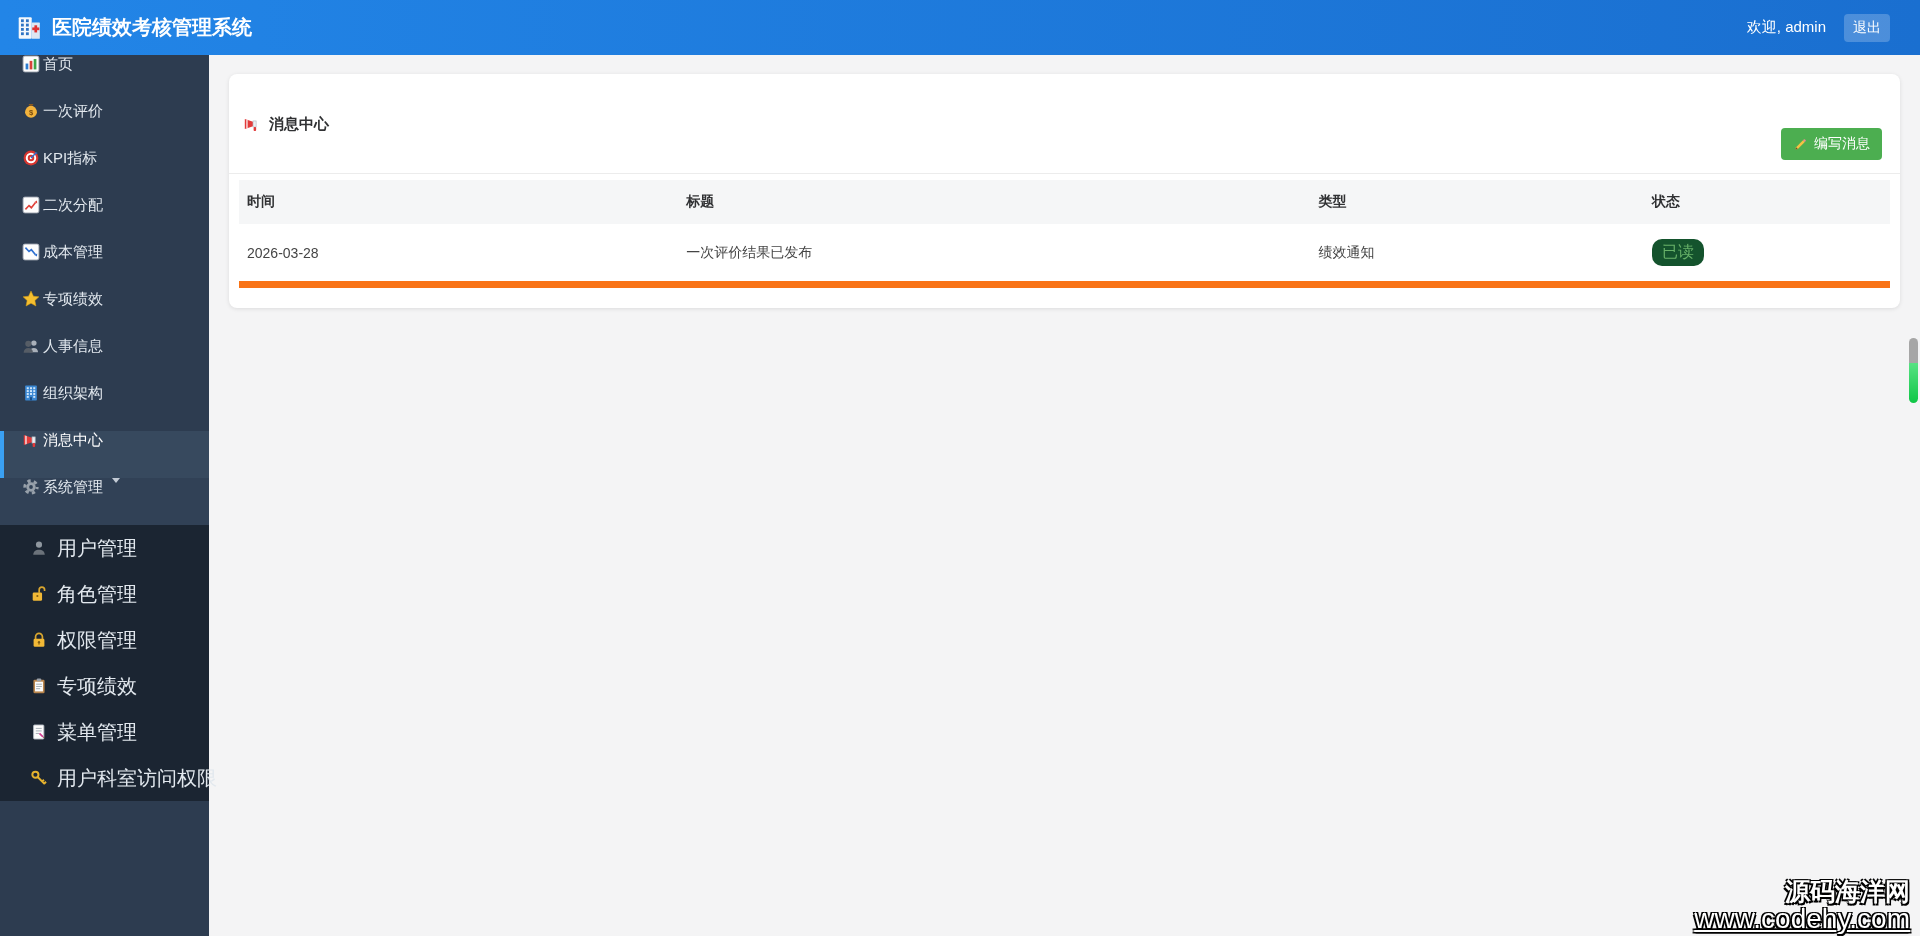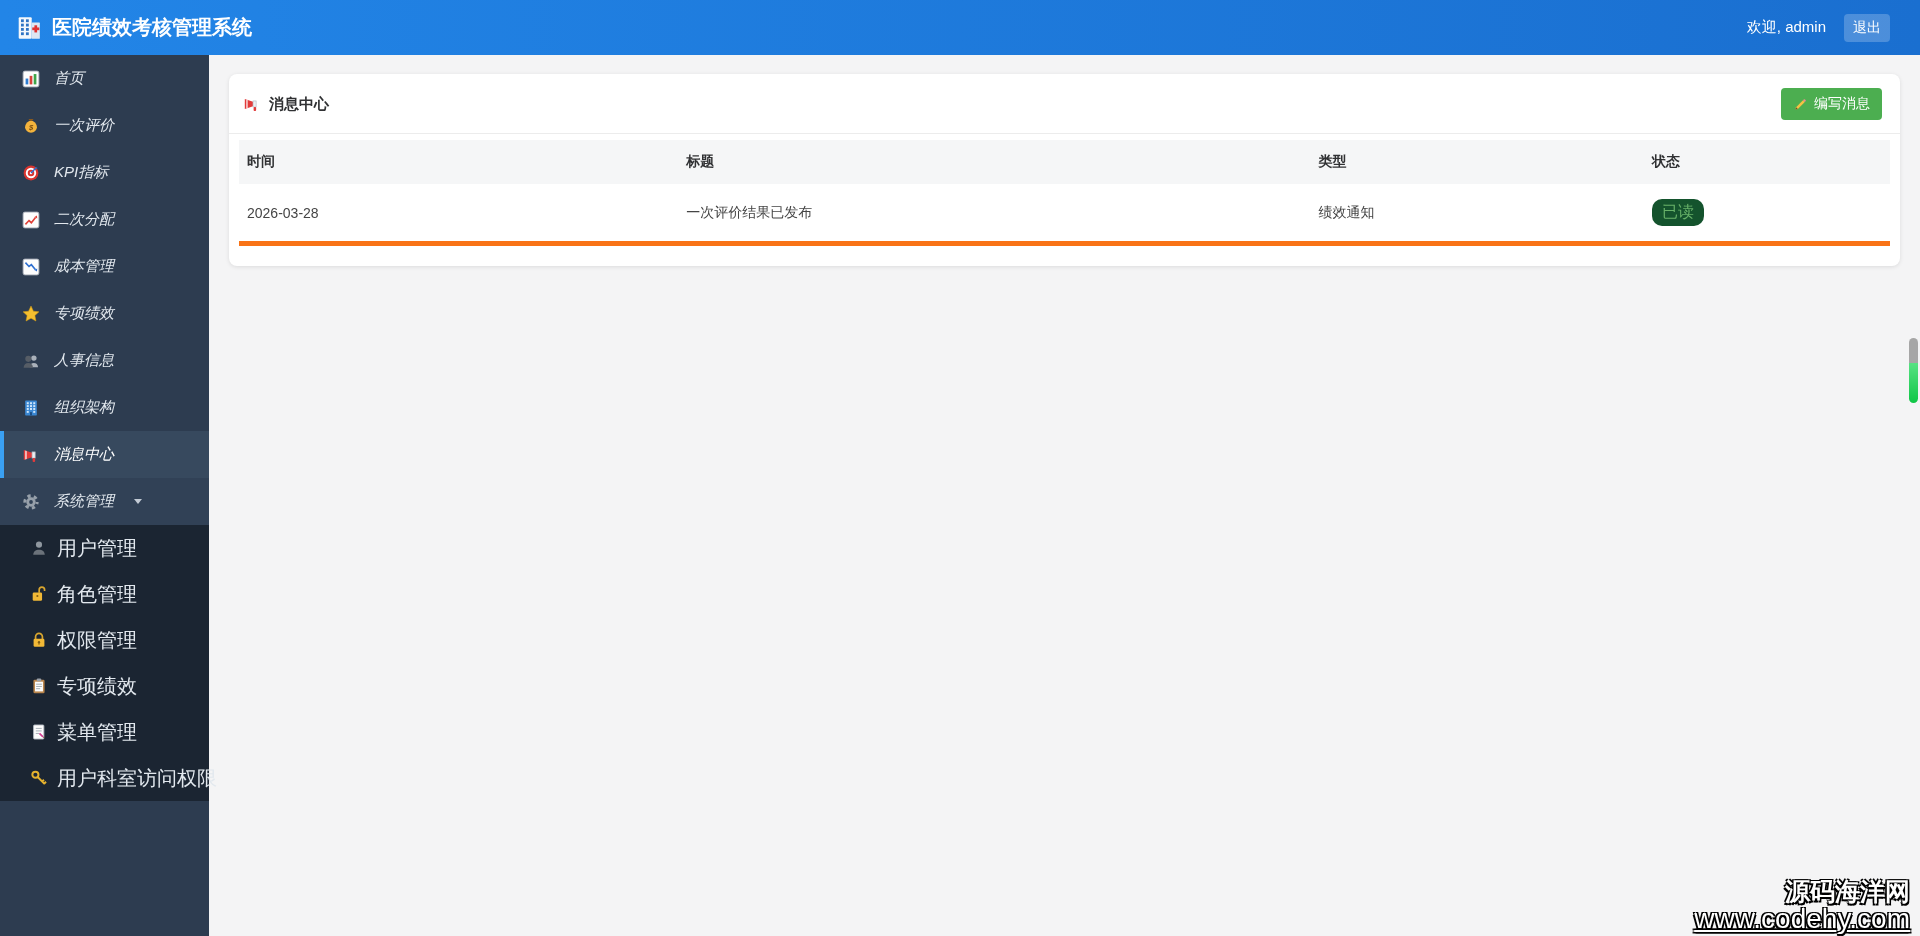--- a/index.html
+++ b/index.html
@@ -25,22 +25,22 @@
     font-size:14px; padding:5px 9px; border-radius:4px; cursor:pointer;
     font-family:inherit;
   }
 
   
   .layout { display:flex; height:881px; }
 
   
   .sidebar { width:209px; flex-shrink:0; background:#2d3c50; color:#e2e8ee; }
   .nav-item {
-    height:47px; display:flex; align-items:center; gap:14px;
-    padding-left:22px; font-size:15px; cursor:pointer; white-space:nowrap;font-style:italic;
+    height:47px; display:flex; gap:3px;
+    padding-left:22px; font-size:15px; cursor:pointer; white-space:nowrap;
   }
   .nav-item.active { background:#37495e; border-left:4px solid #3aa0f2; padding-left:18px; color:#fff; }
   .nav-item.parent { background:#314156; }
   .submenu { background:#1b2532; }
   .sub-item {
     height:46px; display:flex; align-items:center; gap:9px;
     padding-left:30px; font-size:20px; cursor:pointer; white-space:nowrap;
   }
   .icon16 { width:18px; height:18px; flex-shrink:0; display:inline-flex; }
   .caret {
@@ -53,29 +53,29 @@
   .main { flex:1; padding:19px 20px; position:relative; }
   .card { background:#fff; border-radius:8px; box-shadow:0 1px 4px rgba(0,0,0,.1); }
   .card-header {
     display:flex; align-items:center; justify-content:space-between;
     padding:14px 18px 13px 14px; border-bottom:1px solid #ececec;
   }
   .card-title { display:flex; align-items:center; gap:8px; font-size:15px; font-weight:bold; color:#303133; }
   .compose-btn {
     display:flex; align-items:center; gap:6px;
     background:#4cae50; color:#fff; border:none; border-radius:4px;
-    padding:7px 12px; font-size:14px; cursor:pointer; font-family:inherit;
+    padding:7px 12px; font-size:14px; cursor:pointer; font-family:inherit;margin-top:40px;
   }
   .table-wrap { padding:6px 10px 20px; }
   table { width:100%; border-collapse:collapse; table-layout:fixed; }
   th {
     background:#f5f6f7; text-align:left; padding:13px 8px;
     font-size:14px; color:#303133; font-weight:bold;
   }
-  td { padding:15px 8px; font-size:14px; color:#454545; border-bottom:5px solid #f97316; }
+  td { padding:15px 8px; font-size:14px; color:#454545; border-bottom:7px solid #f97316; }
   .status-badge {
     display:inline-block; background:#14532d; color:#67b168;
     border-radius:10px; padding:3px 10px; font-size:16px;
   }
 
   
   .scroll-pill {
     position:fixed; right:2px; top:338px; width:9px; height:65px;
     border-radius:5px; overflow:hidden; cursor:pointer;
   }

